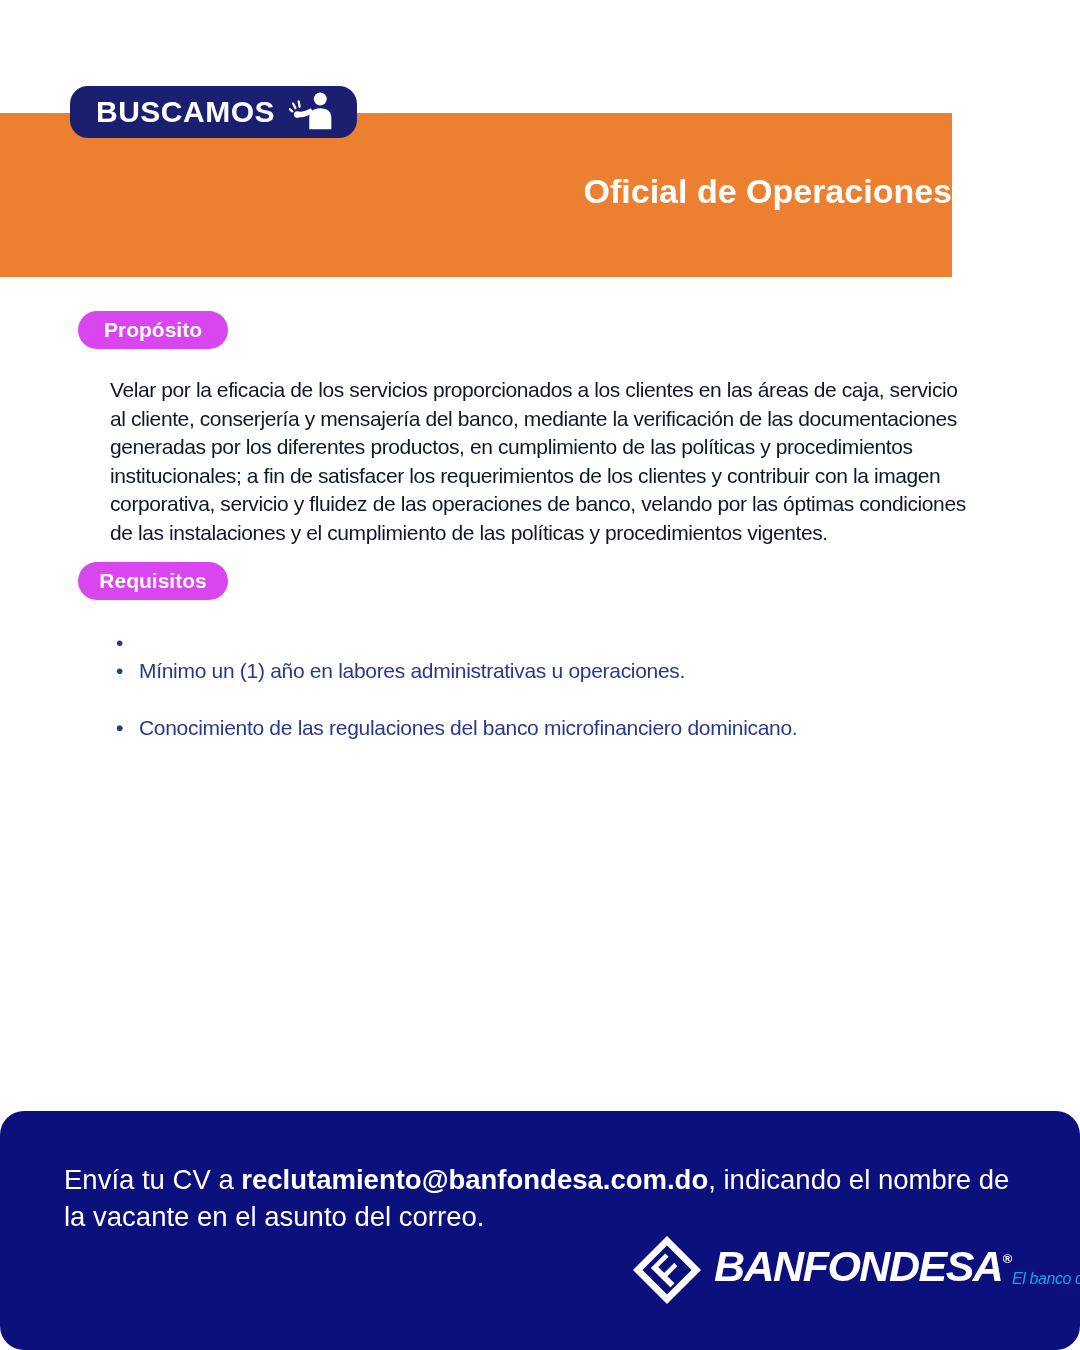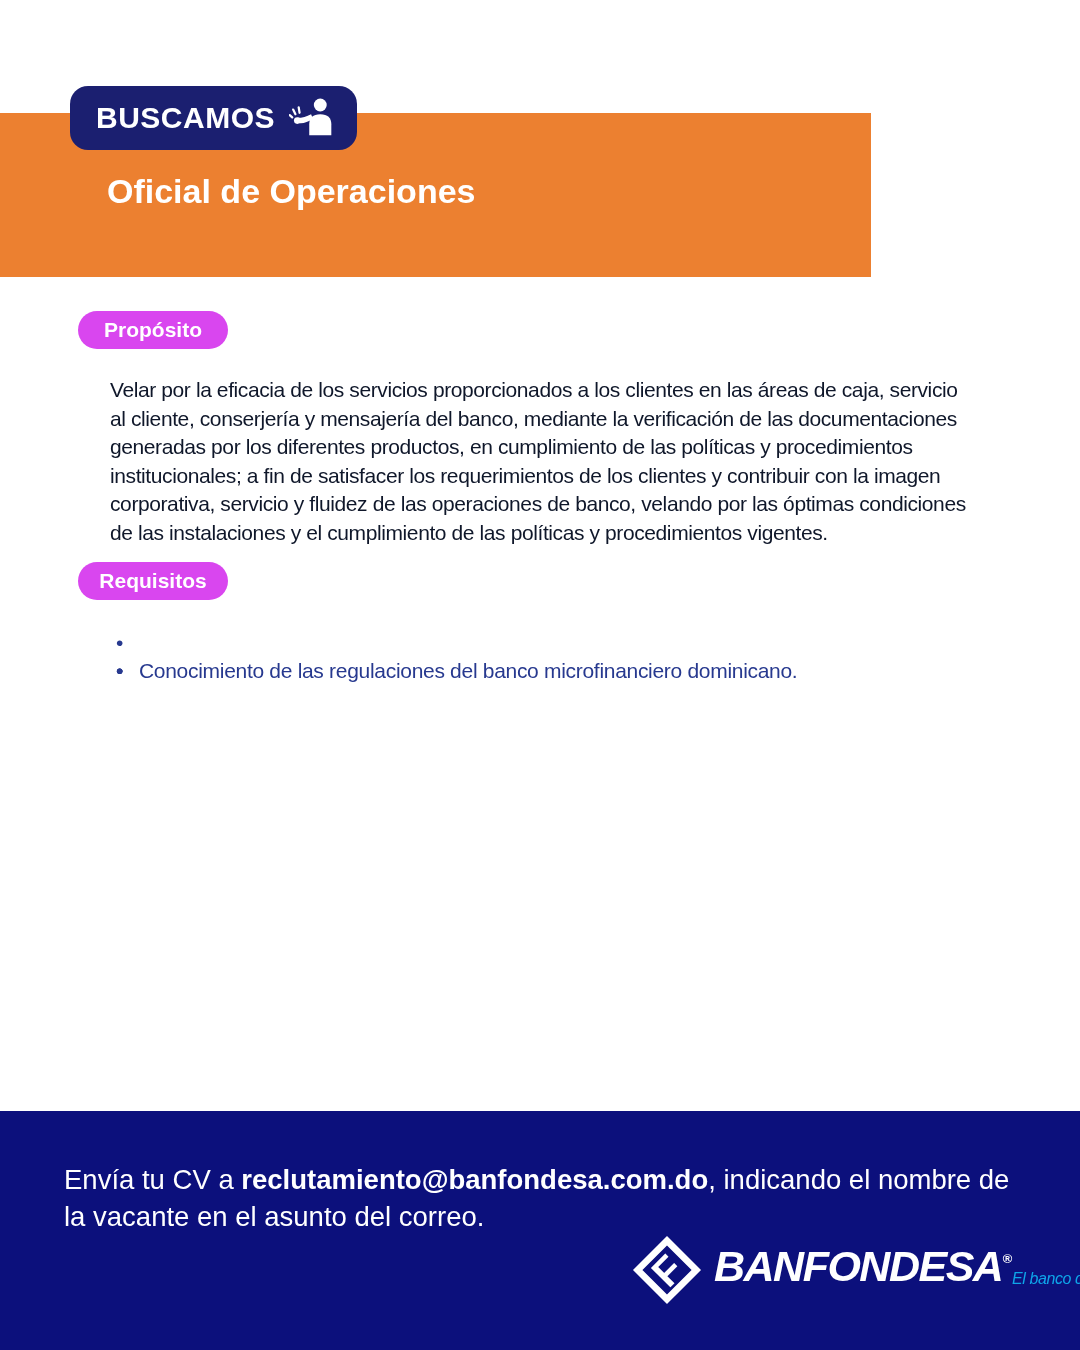--- a/index.html
+++ b/index.html
@@ -4,33 +4,33 @@
 <style>
   html,body{margin:0;padding:0;}
   body{
     width:1080px;height:1350px;background:#ffffff;position:relative;
     font-family:"Liberation Sans", sans-serif;overflow:hidden;
   }
   .canvas{position:absolute;inset:0;width:1080px;height:1350px;}
 
   
   .buscamos-badge{
-    position:absolute;left:70px;top:86px;height:64px;z-index:3;
+    position:absolute;left:70px;top:86px;height:52px;z-index:3;
     background:#1B1F70;border-radius:18px;
     display:flex;align-items:center;gap:14px;padding:0 22px 0 26px;
   }
   .buscamos-badge .label{
     color:#fff;font-weight:bold;font-size:30px;letter-spacing:.5px;
   }
 
   
   .banner{
-    position:absolute;left:0;top:113px;width:871px;height:164px;
+    position:absolute;left:0;top:113px;width:952px;height:164px;
     background:#EC8030;z-index:2;box-sizing:border-box;
-    padding:60px 0 0 107px;color:#fff;
+    padding:60px 0 0 107px;color:#fff;text-align:right;
   }
   .banner .title{font-size:34px;font-weight:bold;line-height:1.1;margin:0;}
   .banner .subtitle{font-size:20px;font-weight:bold;margin:7px 0 0 1px;}
 
   
   .pill{
     position:absolute;left:78px;background:#d946ef;color:#fff;
     font-weight:bold;font-size:21px;line-height:1;
     padding:8px 0 9px 0;width:150px;text-align:center;
     border-radius:19px;box-sizing:border-box;
@@ -51,21 +51,21 @@
   .req-list li{
     position:relative;padding-left:25px;line-height:29px;margin-bottom:28px;
   }
   .req-list li .dot{
     position:absolute;left:2px;top:0;font-size:21px;
   }
 
   
   .footer{
     position:absolute;left:0;top:1111px;width:1080px;height:239px;
-    background:#0C107C;color:#fff;
+    background:#0C107C;color:#fff;border-radius:24px;
   }
   .cta{
     position:absolute;left:64px;top:22px;width:950px;
     font-size:27.5px;line-height:37px;
   }
   .cta .email{font-weight:bold;}
 
   .logo{
     position:absolute;left:630px;top:122px;
     display:flex;align-items:flex-start;gap:10px;
@@ -110,20 +110,21 @@
   <div class="pill pill-purpose">Propósito</div>
   <p class="purpose-text">Velar por la eficacia de los servicios proporcionados a los clientes en las áreas de caja, servicio al cliente, conserjería y mensajería del banco, mediante la verificación de las documentaciones generadas por los diferentes productos, en cumplimiento de las políticas y procedimientos institucionales; a fin de satisfacer los requerimientos de los clientes y contribuir con la imagen corporativa, servicio y fluidez de las operaciones de banco, velando por las óptimas condiciones de las instalaciones y el cumplimiento de las políticas y procedimientos vigentes.</p>
 
   <div class="pill pill-requirements">Requisitos</div>
   <ul class="req-list">
     <li>
       <span class="dot">•</span>
     </li>
     <li>
       <span class="dot">•</span>
+      <span>Mínimo un (1) año en labores administrativas u operaciones.</span>
     </li>
     <li>
       <span class="dot">•</span>
     </li>
     <li>
       <span class="dot">•</span>
       <span>Conocimiento de las regulaciones del banco microfinanciero dominicano.</span>
     </li>
   </ul>
 

